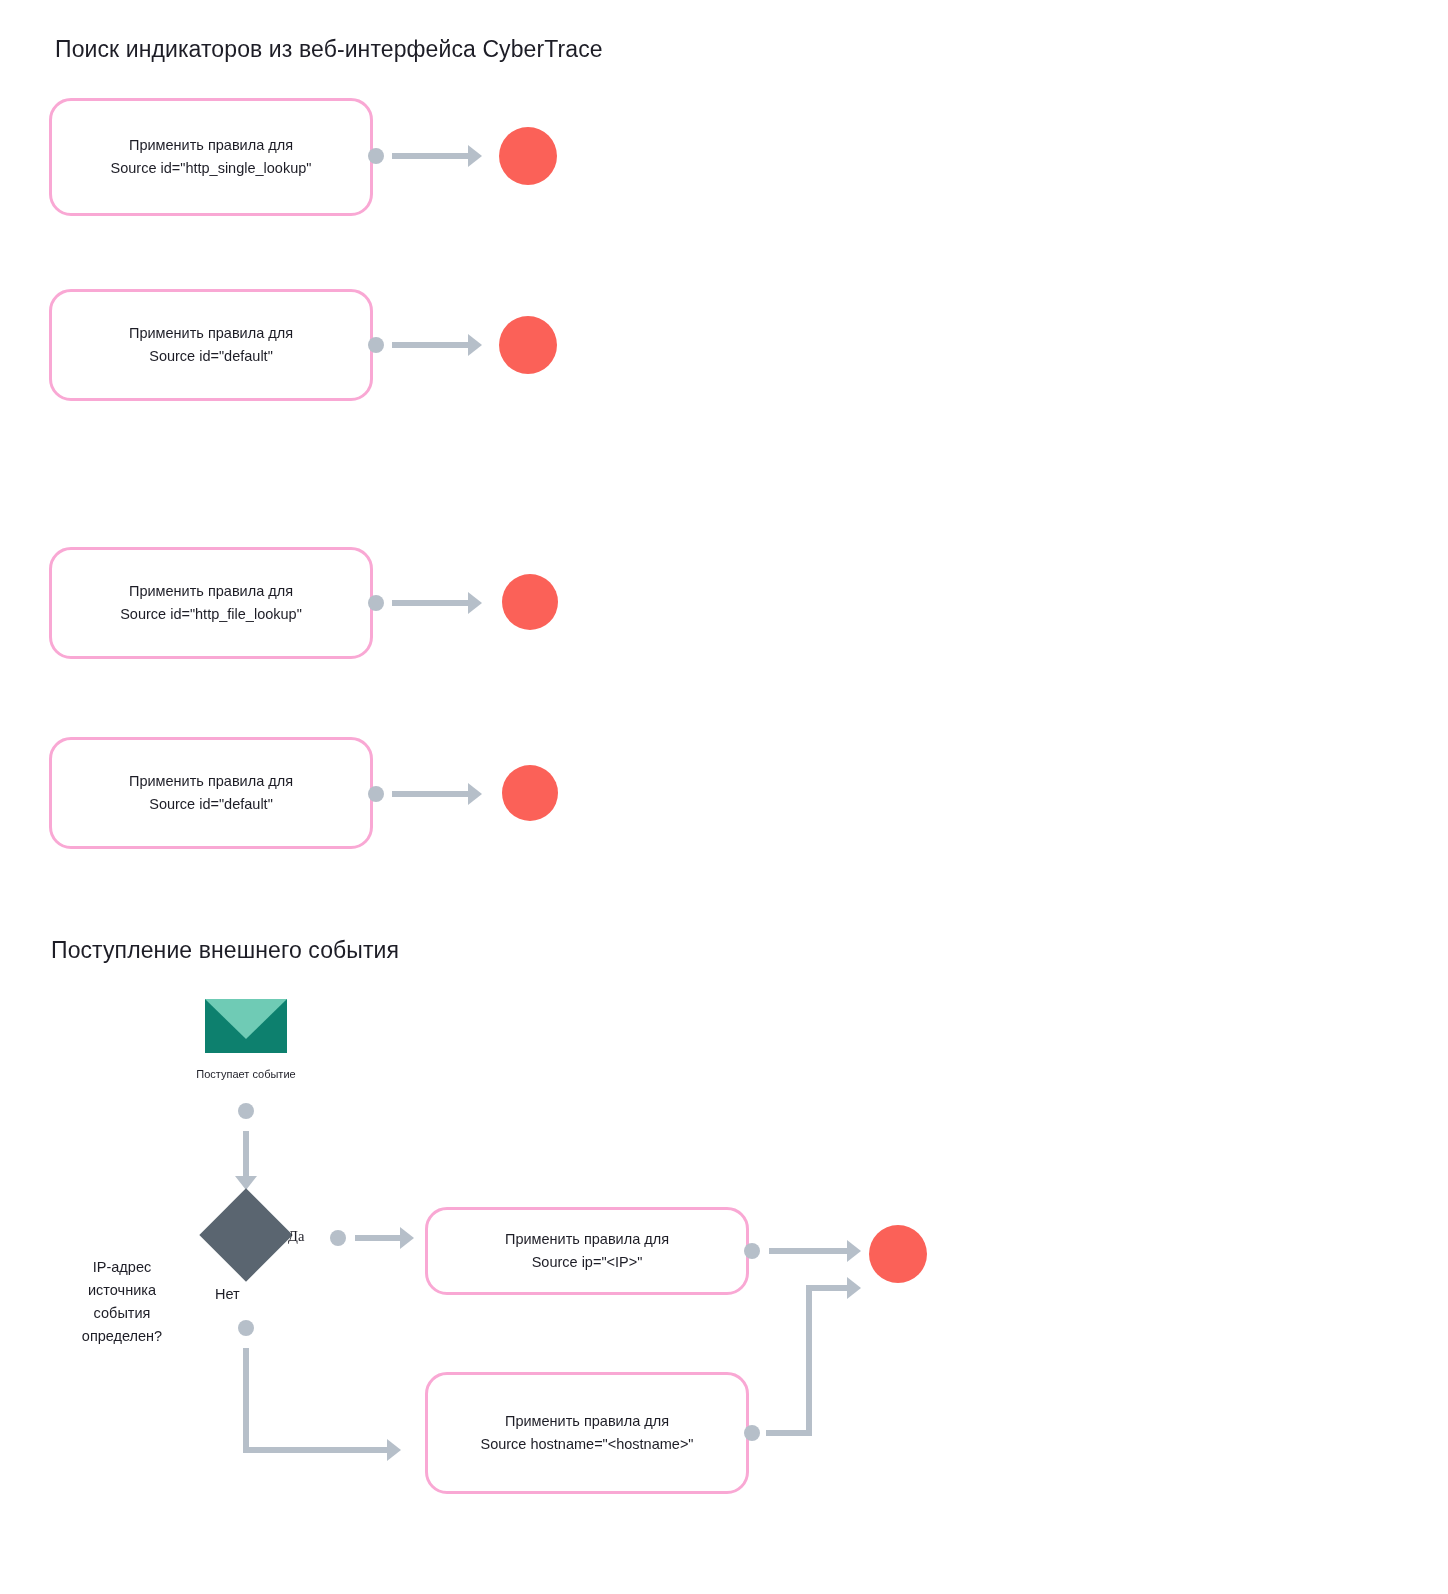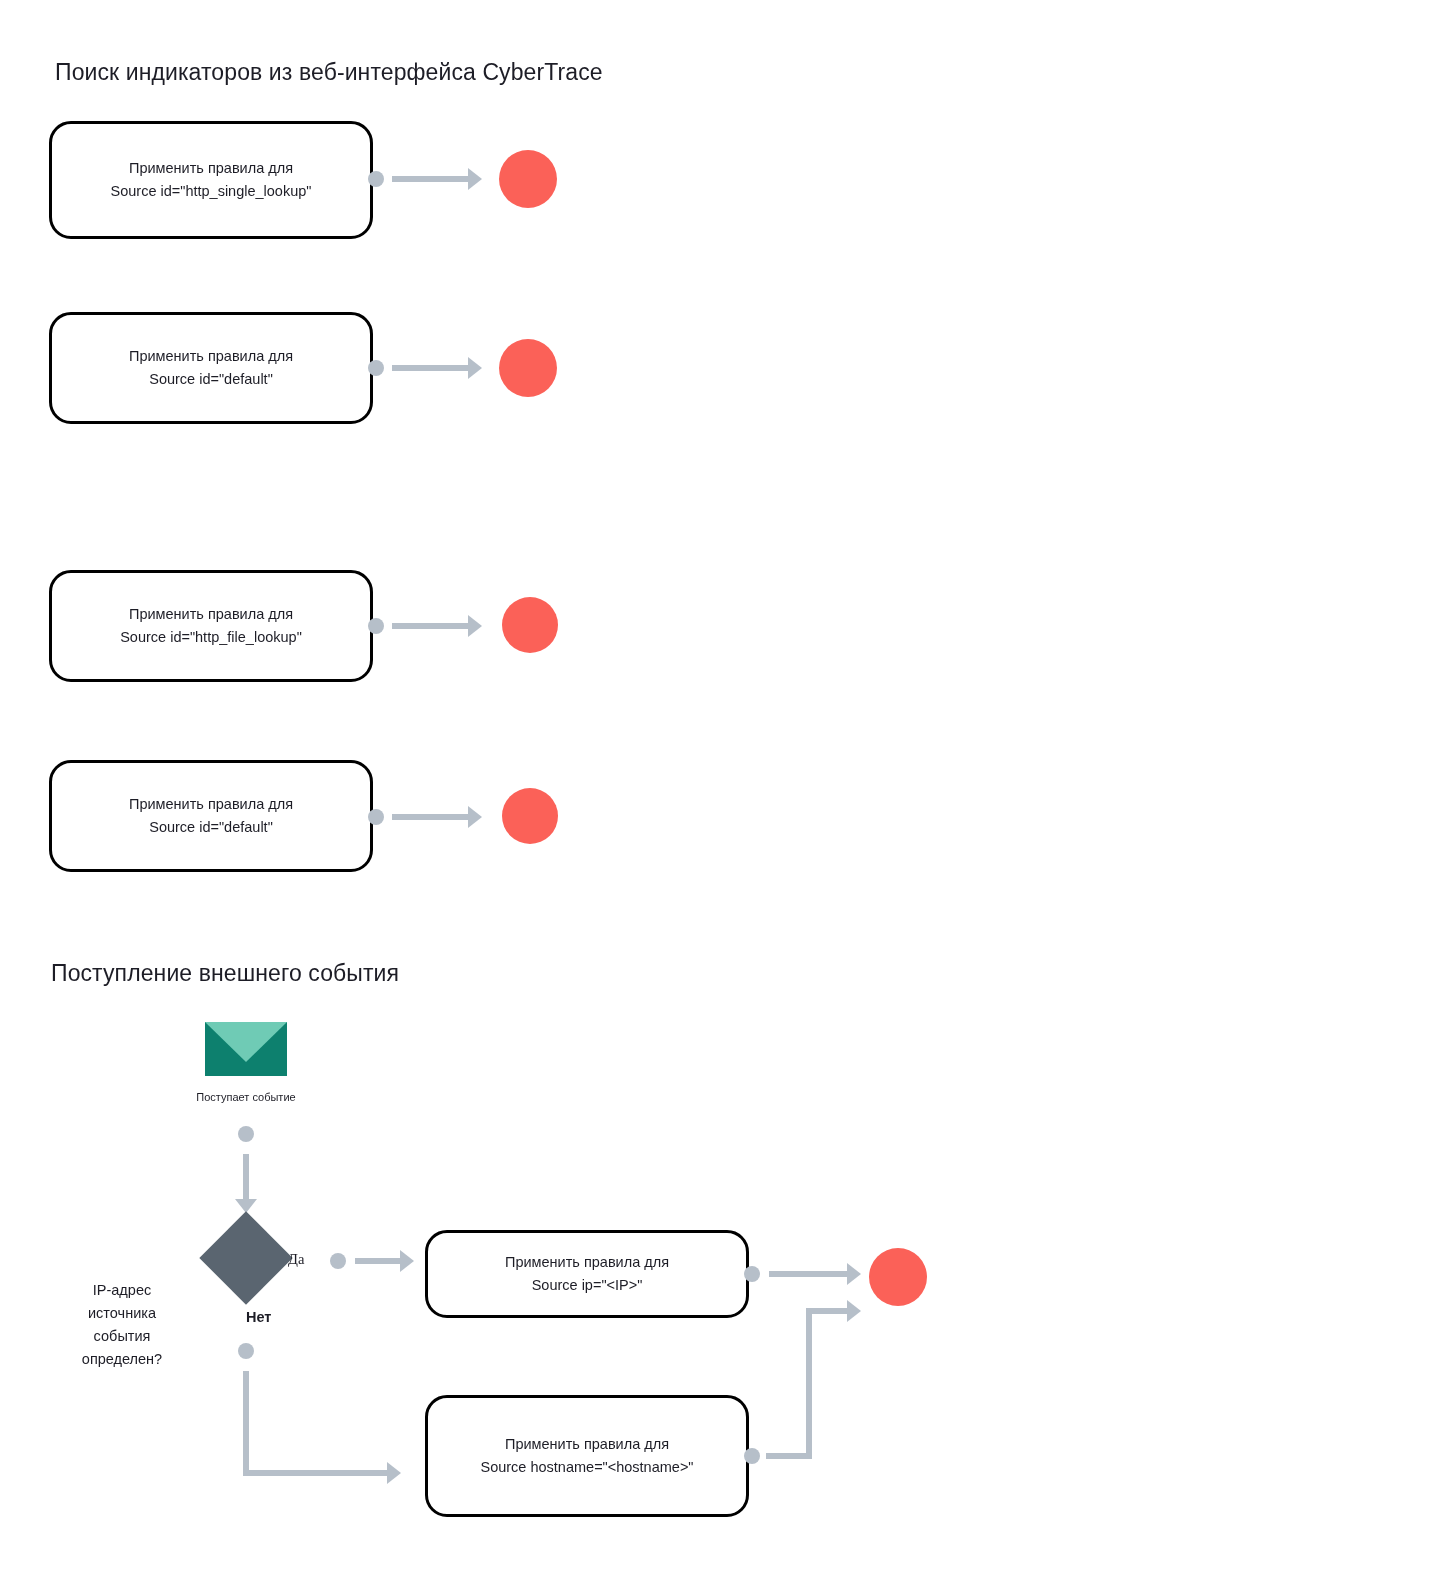--- a/index.html
+++ b/index.html
@@ -12,41 +12,40 @@
     height: 1594px;
     position: relative;
     font-family: "Liberation Sans", "DejaVu Sans", sans-serif;
     color: #1d1d26;
     overflow: hidden;
   }
 
   .canvas {
     position: absolute;
     inset: 0;
-    margin-top: 23px;
   }
 
   
   .section-heading {
     position: absolute;
     font-size: 23px;
     font-weight: 500;
     letter-spacing: 0.1px;
     color: #1d1d26;
     white-space: nowrap;
   }
   #heading-1 { left: 55px; top: 36px; }
   #heading-2 { left: 55px; top: 484px; }
   #heading-3 { left: 51px; top: 937px; }
 
   
   .proc-box {
     position: absolute;
     box-sizing: border-box;
-    border: 3px solid #000000;
+    border: 3px solid #f9a8d4;
     border-radius: 22px;
     background: #ffffff;
     display: flex;
     flex-direction: column;
     align-items: center;
     justify-content: center;
     text-align: center;
     font-size: 14.5px;
     line-height: 1.62;
     color: #1d1d26;
@@ -170,21 +169,21 @@
     line-height: 1.58;
     color: #1d1d26;
   }
   .branch-label {
     position: absolute;
     font-size: 14.5px;
     color: #1d1d26;
     white-space: nowrap;
   }
   #label-yes { left: 288px; top: 1228px; font-family: Liberation Serif, serif; }
-  #label-no  { left: 246px; top: 1286px; font-weight: bold; }
+  #label-no  { left: 215px; top: 1286px; }
 </style>
 </head>
 <body>
 
 <div class="canvas">
 
   <div class="section-heading" id="heading-1">Поиск индикаторов из веб-интерфейса CyberTrace</div>
 
   <div class="proc-box" id="box-single">
     <div class="line">Применить правила для</div>

